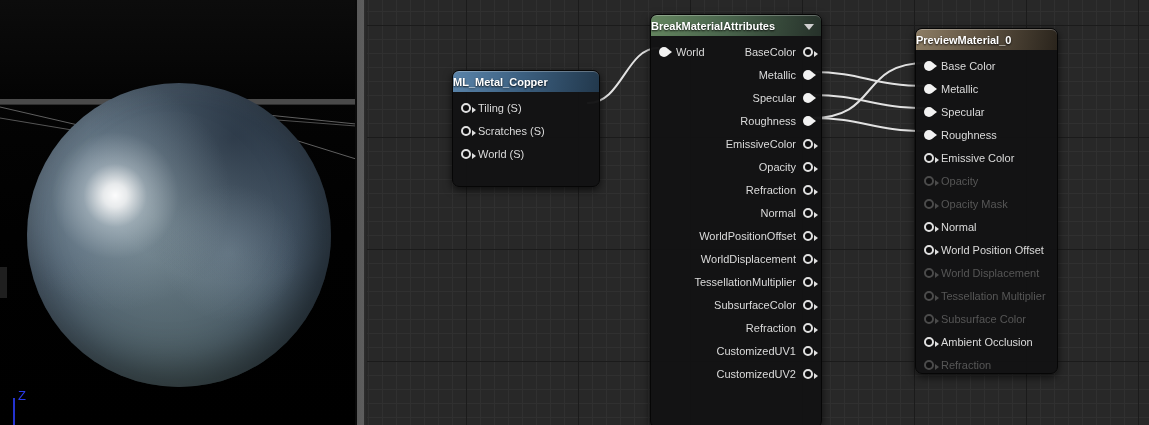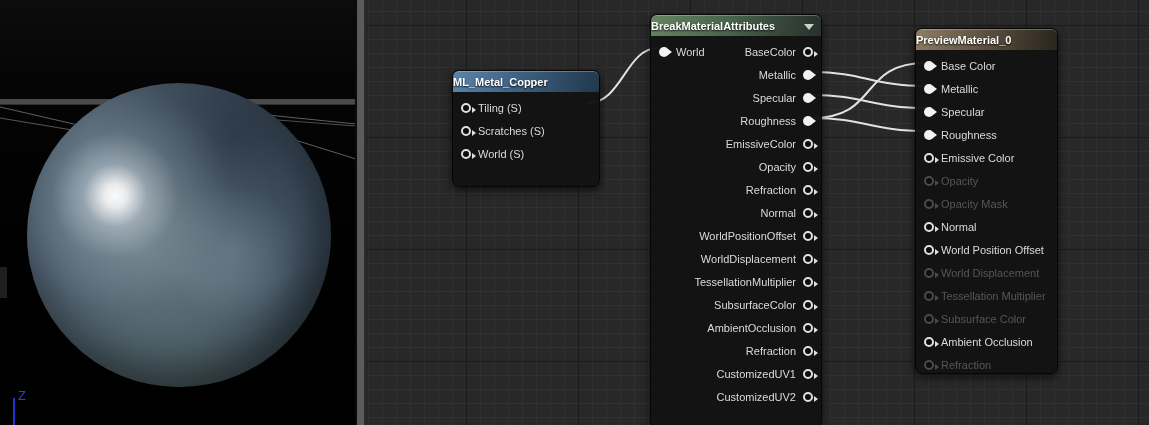--- a/index.html
+++ b/index.html
@@ -179,24 +179,20 @@
       </div>
     <div class="row out-row">
         <span class="lbl">TessellationMultiplier</span>
         <span class="pin right pin-hollow"></span>
       </div>
     <div class="row out-row">
         <span class="lbl">SubsurfaceColor</span>
         <span class="pin right pin-hollow"></span>
       </div>
     <div class="row out-row">
-        <span class="lbl">AmbientOcclusion</span>
-        <span class="pin right pin-hollow"></span>
-      </div>
-    <div class="row out-row">
         <span class="lbl">Refraction</span>
         <span class="pin right pin-hollow"></span>
       </div>
     <div class="row out-row">
         <span class="lbl">CustomizedUV1</span>
         <span class="pin right pin-hollow"></span>
       </div>
     <div class="row out-row">
         <span class="lbl">CustomizedUV2</span>
         <span class="pin right pin-hollow"></span>

